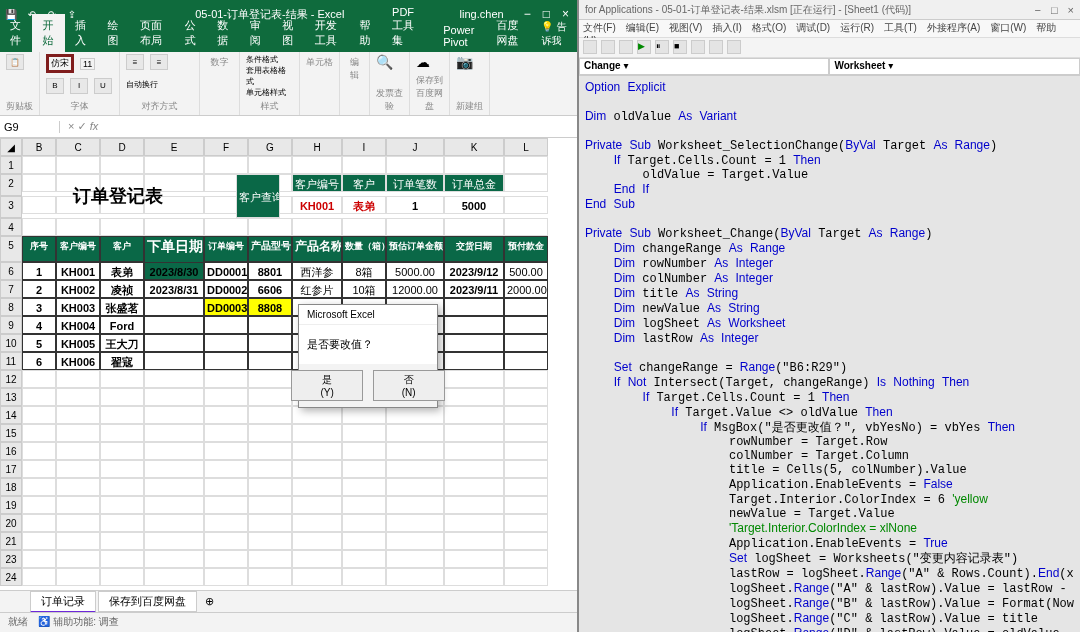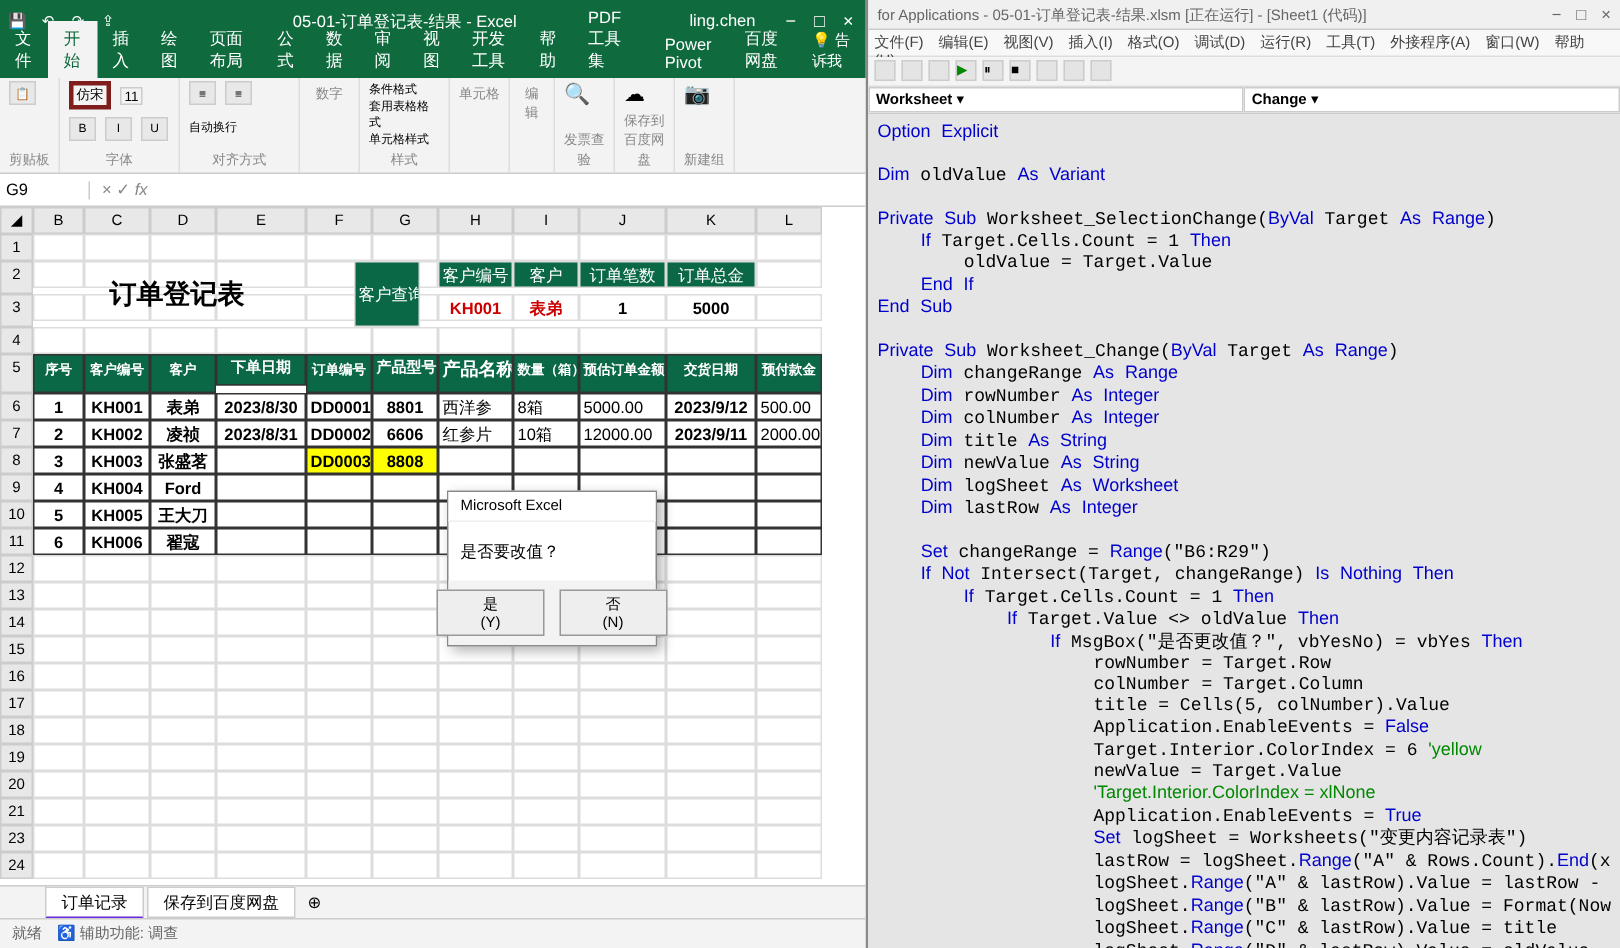--- a/index.html
+++ b/index.html
@@ -28,28 +28,28 @@
 .rowh { width: 22px; height: 18px; line-height: 18px; }
 .col-headers div { height: 18px; line-height: 18px; }
 .sheet-area { flex: 1; overflow: hidden; position: relative; background: #fff; }
 .cell { border: 0.5px solid #ddd; font-size: 11px; height: 18px; line-height: 18px; padding: 0 2px; overflow: hidden; white-space: nowrap; }
 .cA{width:22px}.cB{width:34px}.cC{width:44px}.cD{width:44px}.cE{width:60px}.cF{width:44px}.cG{width:44px}.cH{width:50px}.cI{width:44px}.cJ{width:58px}.cK{width:60px}.cL{width:44px}
 .hdr-green { background: #0a6847; color: #fff; font-weight: bold; text-align: center; }
 .hdr-green2 { background: #0a6847; color: #fff; text-align: center; }
 .title-cell { font-size: 18px; font-weight: bold; font-family: "KaiTi", serif; text-align: center; }
 .red { color: #c00; font-weight: bold; text-align: center; }
 .b { font-weight: bold; text-align: center; }
-.c { }
+.c { text-align: center; }
 .yellow { background: #ffff00 !important; }
 .tbl .cell { border: 1px solid #333; }
 .sheet-tabs { height: 22px; background: #f3f3f3; border-top: 1px solid #ccc; display: flex; align-items: center; font-size: 11px; padding-left: 30px; gap: 2px; }
 .sheet-tabs div { padding: 2px 10px; border: 1px solid #ccc; background: #fff; cursor: pointer; }
 .sheet-tabs div.active { border-bottom: 2px solid #6d28d9; }
 .statusbar { height: 20px; background: #f3f3f3; border-top: 1px solid #ccc; font-size: 10px; padding: 2px 8px; color: #666; display: flex; gap: 10px; }
-.msgbox { position: absolute; left: 298px; top: 166px; width: 140px; background: #fff; border: 1px solid #888; box-shadow: 3px 3px 8px rgba(0,0,0,.3); font-size: 11px; margin-top: 23px; }
+.msgbox { position: absolute; left: 298px; top: 166px; width: 140px; background: #fff; border: 1px solid #888; box-shadow: 3px 3px 8px rgba(0,0,0,.3); font-size: 11px; }
 .msgbox-title { background: #fff; padding: 4px 8px; border-bottom: 1px solid #eee; font-size: 10px; }
 .msgbox-body { padding: 12px 8px; }
 .msgbox-btns { padding: 6px 8px; display: flex; justify-content: center; gap: 10px; background: #f3f3f3; }
 .msgbox-btns button { font-size: 10px; padding: 2px 28px; border: 1px solid #999; background: #eee; }
 
 
 .vba { flex: 1; height: 632px; background: #fff; display: flex; flex-direction: column; }
 .vba-title { height: 20px; background: #f0f0f0; border-bottom: 1px solid #ccc; font-size: 10px; padding: 2px 6px; display: flex; justify-content: space-between; align-items: center; color: #666; }
 .vba-title .winbtns span { margin-left: 10px; font-size: 11px; }
 .vba-menu { height: 18px; background: #f8f8f8; border-bottom: 1px solid #ddd; font-size: 10px; padding: 1px 4px; color: #444; }
@@ -239,21 +239,21 @@
         <div class="cell cJ"></div>
         <div class="cell cK"></div>
         <div class="cell cL"></div>
       </div>
 
     <div class="row tbl" style="height:26px">
         <div class="rowh" style="height:26px">5</div>
       <div class="cell hdr-green cB" style="height:26px;font-size:9px">序号</div>
       <div class="cell hdr-green cC" style="height:26px;font-size:9px">客户编号</div>
       <div class="cell hdr-green cD" style="height:26px;font-size:9px">客户</div>
-      <div class="cell hdr-green cE" style="height:21px;font-size:10px">下单日期</div>
+      <div class="cell hdr-green cE" style="height:44px;font-size:14px">下单日期</div>
       <div class="cell hdr-green cF" style="height:26px;font-size:9px">订单编号</div>
       <div class="cell hdr-green cG" style="height:26px;font-size:10px">产品型号</div>
       <div class="cell hdr-green cH" style="height:26px;font-size:12px">产品名称</div>
       <div class="cell hdr-green cI" style="height:26px;font-size:9px">数量（箱）</div>
       <div class="cell hdr-green cJ" style="height:26px;font-size:9px">预估订单金额</div>
       <div class="cell hdr-green cK" style="height:26px;font-size:9px">交货日期</div>
       <div class="cell hdr-green cL" style="height:26px;font-size:9px">预付款金</div>
     </div>
 
     <div id="data-rows">
@@ -548,22 +548,22 @@
       <span></span>
       <span></span>
       <span style="color:#080">▶</span>
       <span>⏸</span>
       <span>■</span>
       <span></span>
       <span></span>
       <span></span>
   </div>
   <div class="vba-dropdowns">
+    <div><b>Change</b> ▾</div>
     <div><b>Worksheet</b> ▾</div>
-    <div><b>Change</b> ▾</div>
   </div>
   <div class="vba-code" id="vba-code"><span class="kw">Option</span> <span class="kw">Explicit</span>
 
 <span class="kw">Dim</span> oldValue <span class="kw">As</span> <span class="kw">Variant</span>
 
 <span class="kw">Private</span> <span class="kw">Sub</span> Worksheet_SelectionChange(<span class="kw">ByVal</span> Target <span class="kw">As</span> <span class="kw">Range</span>)
     <span class="kw">If</span> Target.Cells.Count = 1 <span class="kw">Then</span>
         oldValue = Target.Value
     <span class="kw">End</span> <span class="kw">If</span>
 <span class="kw">End</span> <span class="kw">Sub</span>

